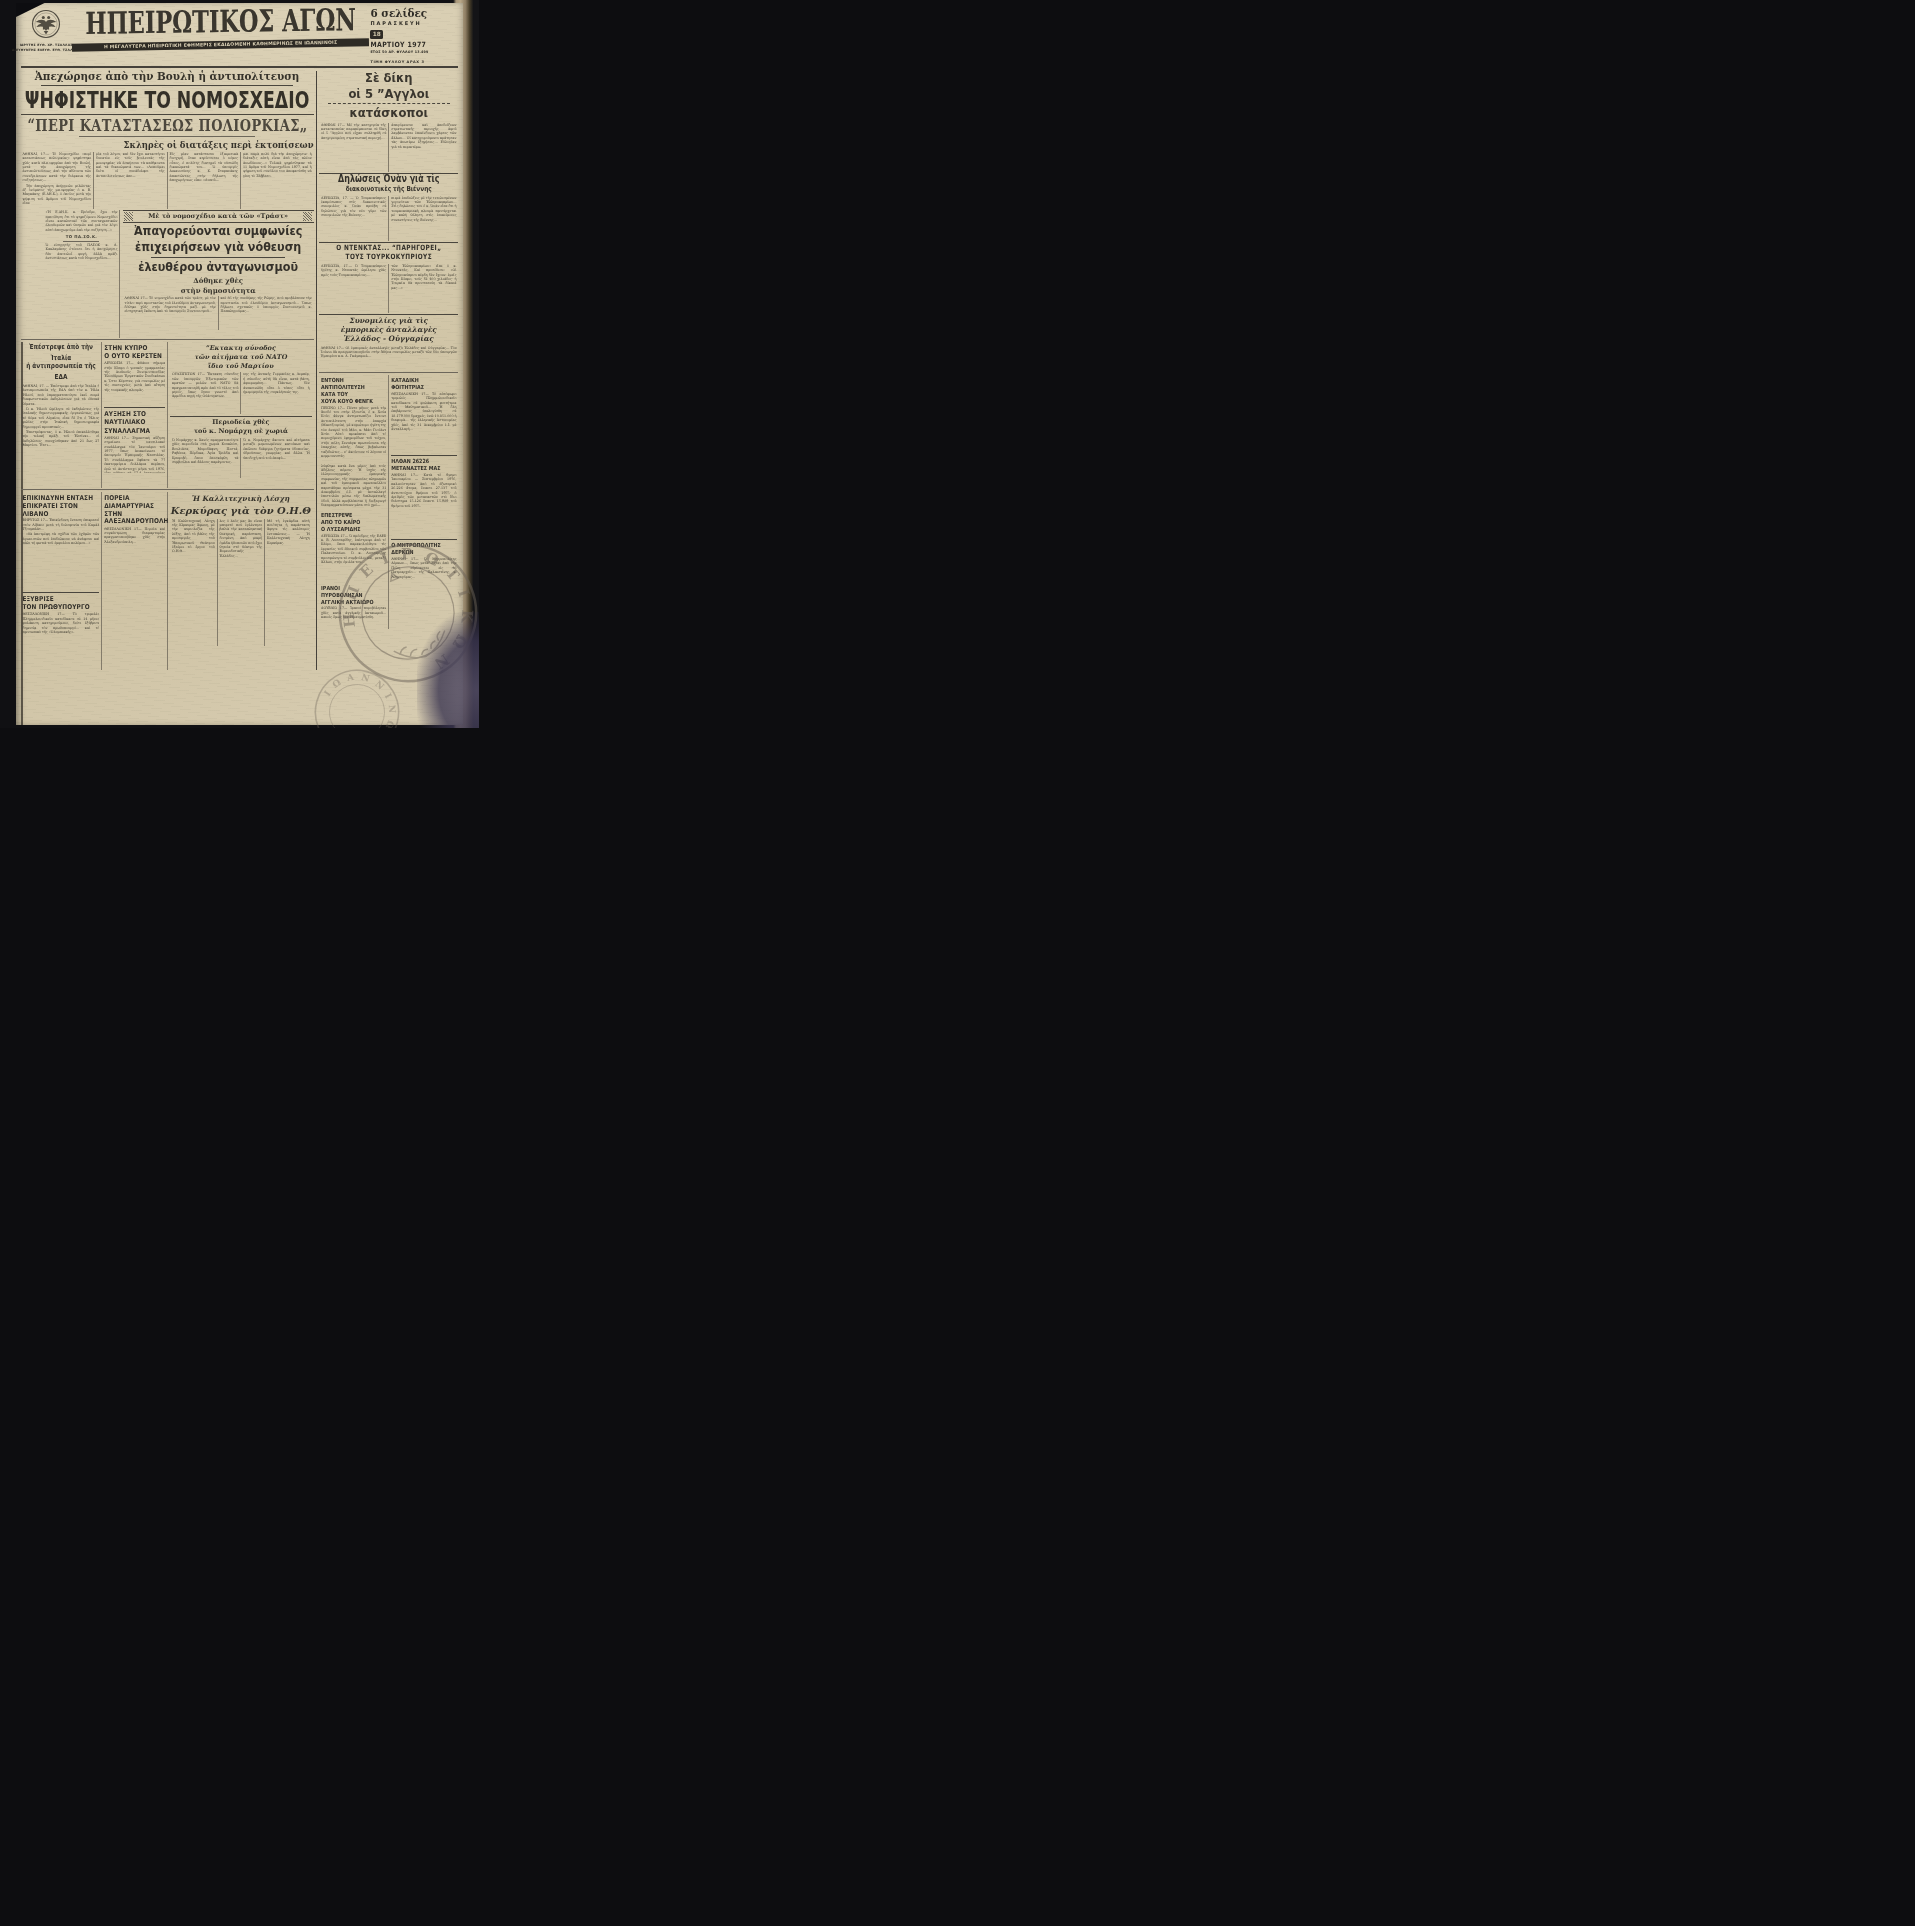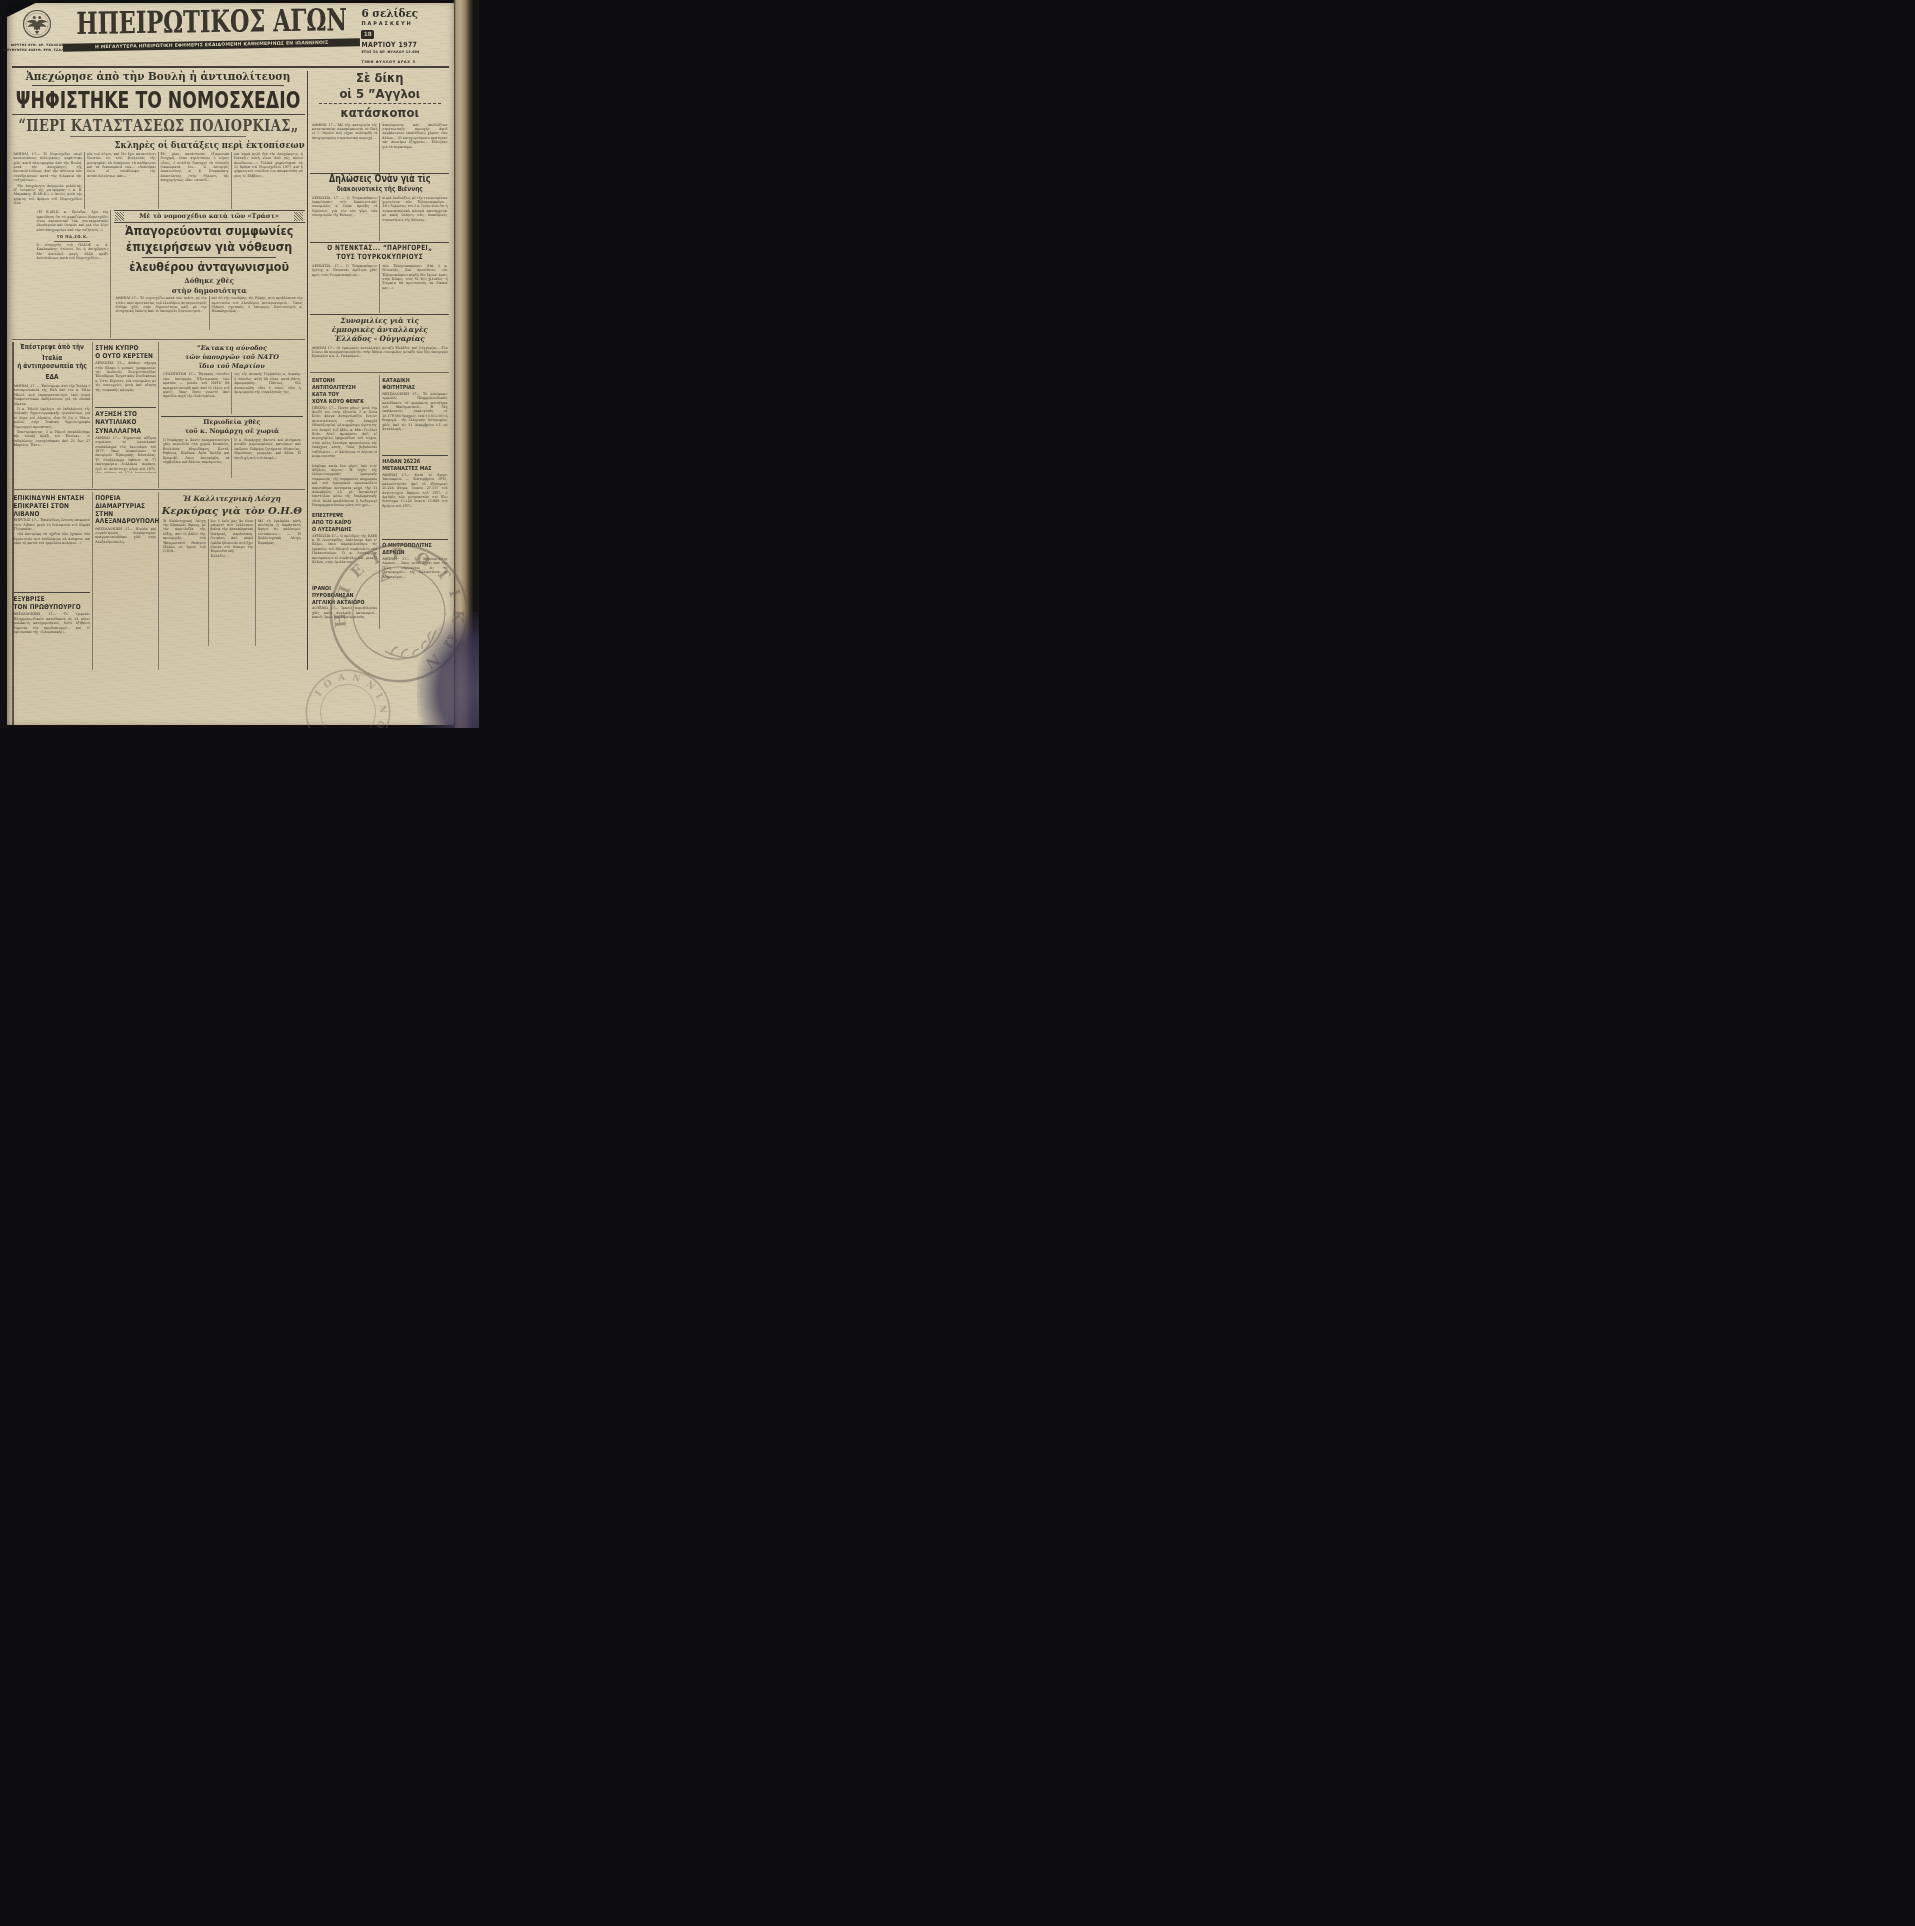--- a/index.html
+++ b/index.html
@@ -2,21 +2,21 @@
 <html style="font-size:6.2px"><head>
 <meta charset="utf-8">
 <style>
   html,body{margin:0;padding:0;background:#0d0d10;}
   .scene{position:relative;width:479px;height:728px;background:#101013;overflow:hidden;
          font-family:"DejaVu Serif",serif;}
   .scene::after{content:"";position:absolute;right:-23px;bottom:-15.4px;width:85px;height:131px;
          background:radial-gradient(ellipse at 70% 60%, #57506b 0%, #3a3550 45%, transparent 75%);opacity:.8;}
   .edge-strip{position:absolute;right:0;top:0;width:28px;height:100%;
          background:linear-gradient(90deg,#0f0f12 0%, #0f0f12 8%, #a8977a 18%, #b7a687 34%, #8d7d63 52%, #55492fcc 66%, #141417 80%);}
-  .paper{position:absolute;left:7px;top:3.1px;width:447px;height:722px;
+  .paper{position:absolute;left:16px;top:3.1px;width:447px;height:722px;
          background:linear-gradient(160deg,#ddd3b9 0%,#d5caad 38%,#cec2a3 68%,#d7ccb1 100%);
          color:#37342c;box-shadow:inset 5.4px 0 8.5px -4.6px #00000088, inset -3.9px 0 7px -3.9px #00000055;}
   .paper::before{content:"";position:absolute;inset:0;pointer-events:none;
          background:repeating-linear-gradient(2deg,transparent 0 2.3px,#00000007 2.3px 2.7px);}
   .corner-black{position:absolute;left:0;top:0;width:28.5px;height:14px;background:#0d0d10;
          clip-path:polygon(0 0,100% 0,0 100%);}
   .left-streak{position:absolute;left:5.4px;top:339px;width:1.9px;height:383px;background:#241f18;opacity:.65;}
 
   .inner{position:absolute;inset:0;padding:3.9px 4.6px;box-sizing:border-box;}
 
@@ -229,21 +229,21 @@
               <div class="rule"></div>
               <div class="small-head">ΑΥΞΗΣΗ ΣΤΟ</div>
               <div class="small-head" style="margin-top:-0.8px">ΝΑΥΤΙΛΙΑΚΟ</div>
               <div class="small-head" style="margin-top:-0.8px">ΣΥΝΑΛΛΑΓΜΑ</div>
               <div class="bt clip" style="height:37px">
                 <p class="noind">ΑΘΗΝΑΙ 17— Σημαντικὴ αὔξηση σημείωσε τὸ ναυτιλιακὸ συνάλλαγμα τὸν Ἰανουάριο τοῦ 1977, ὅπως ἀνακοίνωσε τὸ ὑπουργεῖο Ἐμπορικῆς Ναυτιλίας. Τὸ συνάλλαγμα ἔφθασε τὰ 77 ἑκατομμύρια δολλάρια περίπου, ἐνῶ τὸ ἀντίστοιχο μήνα τοῦ 1976, εἶχε φθάσει τὰ 57,4 ἑκατομμύρια δολλάρια· ἐσημείωσε δηλαδὴ αὔξηση κατὰ 34,1%.</p>
               </div>
             </div>
             <div class="bcol bcol-c">
               <div class="serif-ital-head">”Εκτακτη σύνοδος</div>
-              <div class="serif-ital-head" style="margin-top:-1.2px">τῶν ὑπουργῶν τοῦ ΝΑΤΟ</div>
+              <div class="serif-ital-head" style="margin-top:-1.2px">τῶν αἰτήματα τοῦ ΝΑΤΟ</div>
               <div class="serif-ital-head" style="margin-top:-1.2px">ἴδιο τοῦ Μαρτίου</div>
               <div class="cols clip bt" style="height:42px">
                 <div>
                   <p class="noind">ΟΥΑΣΙΓΚΤΩΝ 17— Ἔκτακτη σύνοδος τῶν ὑπουργῶν Ἐξωτερικῶν τῶν κρατῶν — μελῶν τοῦ ΝΑΤΟ θὰ πραγματοποιηθῆ πρὶν ἀπὸ τὸ τέλος τοῦ μηνός, ὅπως ἔγινε γνωστὸ ἀπὸ ἁρμόδια πηγὴ τῆς Οὐάσιγκτων.</p>
                 </div>
                 <div>
                   <p class="noind">νης τῆς Δυτικῆς Γερμανίας κ. Λεμπέρ, ἡ σύνοδος αὐτὴ θὰ εἶναι, κατὰ βάση, ἀφιερωμένη… Πάντως, δὲν ἀνεκοινώθη οὔτε ὁ τόπος οὔτε ἡ ἡμερομηνία τῆς συγκλήσεώς της.</p>
                 </div>
               </div>
               <div class="rule"></div>

